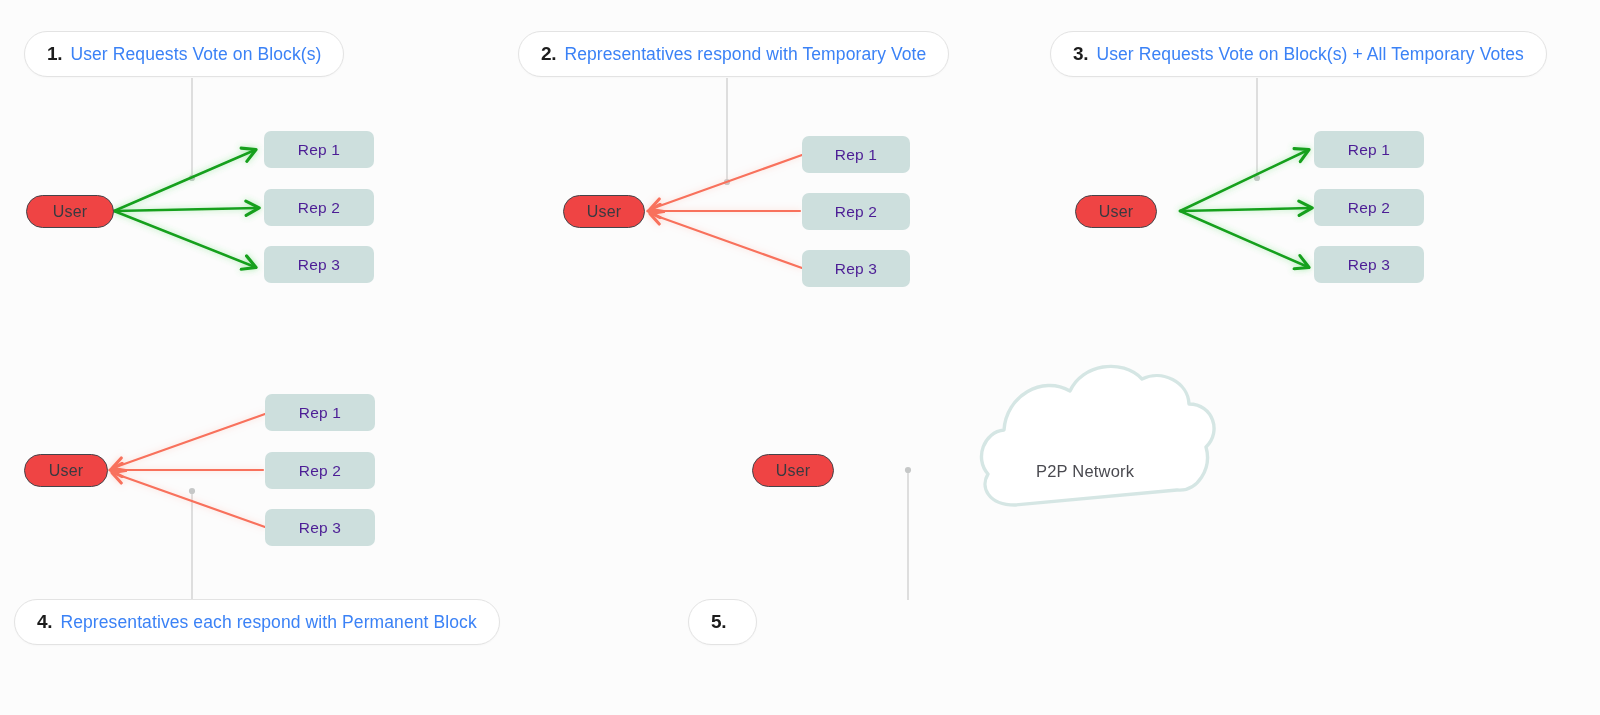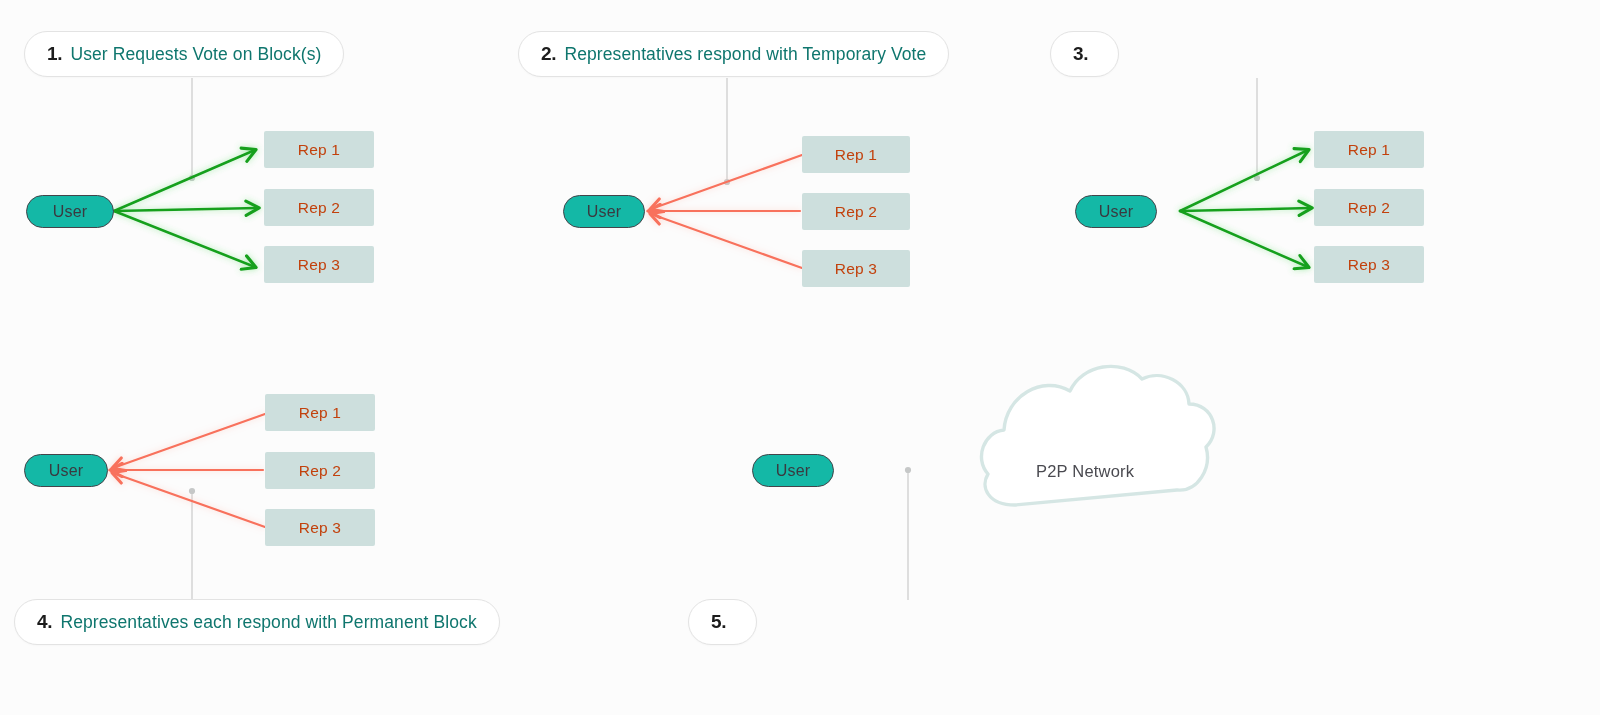--- a/index.html
+++ b/index.html
@@ -43,49 +43,49 @@
   .caption .num {
     font-size: 19px;
     font-weight: 700;
     color: #1c1c1c;
     letter-spacing: -0.2px;
     margin-right: 8px;
   }
   .caption .txt {
     font-size: 17.5px;
     font-weight: 400;
-    color: #0f766e;
+    color: #3b82f6;
     letter-spacing: 0.1px;
   }
 
   
   .user-pill {
     position: absolute;
     box-sizing: border-box;
     display: flex;
     align-items: center;
     justify-content: center;
-    background: #14b8a6;
+    background: #ef4444;
     border: 1.6px solid #44444a;
     border-radius: 999px;
     color: #3a3a40;
     font-size: 16px;
     letter-spacing: 0.2px;
   }
 
   
   .rep-box {
     position: absolute;
     box-sizing: border-box;
     display: flex;
     align-items: center;
     justify-content: center;
     background: #cddfdd;
-    border-radius: 2px;
-    color: #c2410c;
+    border-radius: 7px;
+    color: #4c1d95;
     font-size: 15.5px;
     letter-spacing: 0.2px;
   }
   .cloud-label {
     position: absolute;
     font-size: 16.5px;
     color: #4a4a50;
     letter-spacing: 0.2px;
     white-space: nowrap;
   }
@@ -202,20 +202,21 @@
     <span class="num">2.</span>
     <span class="txt">Representatives respond with Temporary Vote</span>
   </div>
   <div class="user-pill" style="left:563px; top:195px; width:82px; height:33px;">User</div>
   <div class="rep-box" style="left:802px; top:136px; width:108px; height:37px;">Rep 1</div>
   <div class="rep-box" style="left:802px; top:193px; width:108px; height:37px;">Rep 2</div>
   <div class="rep-box" style="left:802px; top:250px; width:108px; height:37px;">Rep 3</div>
 
   <div class="caption" style="left:1050px; top:31px;">
     <span class="num">3.</span>
+    <span class="txt">User Requests Vote on Block(s) + All Temporary Votes</span>
   </div>
   <div class="user-pill" style="left:1075px; top:195px; width:82px; height:33px;">User</div>
   <div class="rep-box" style="left:1314px; top:131px; width:110px; height:37px;">Rep 1</div>
   <div class="rep-box" style="left:1314px; top:189px; width:110px; height:37px;">Rep 2</div>
   <div class="rep-box" style="left:1314px; top:246px; width:110px; height:37px;">Rep 3</div>
 
   <div class="rep-box" style="left:265px; top:394px; width:110px; height:37px;">Rep 1</div>
   <div class="rep-box" style="left:265px; top:452px; width:110px; height:37px;">Rep 2</div>
   <div class="rep-box" style="left:265px; top:509px; width:110px; height:37px;">Rep 3</div>
   <div class="user-pill" style="left:24px; top:454px; width:84px; height:33px;">User</div>

